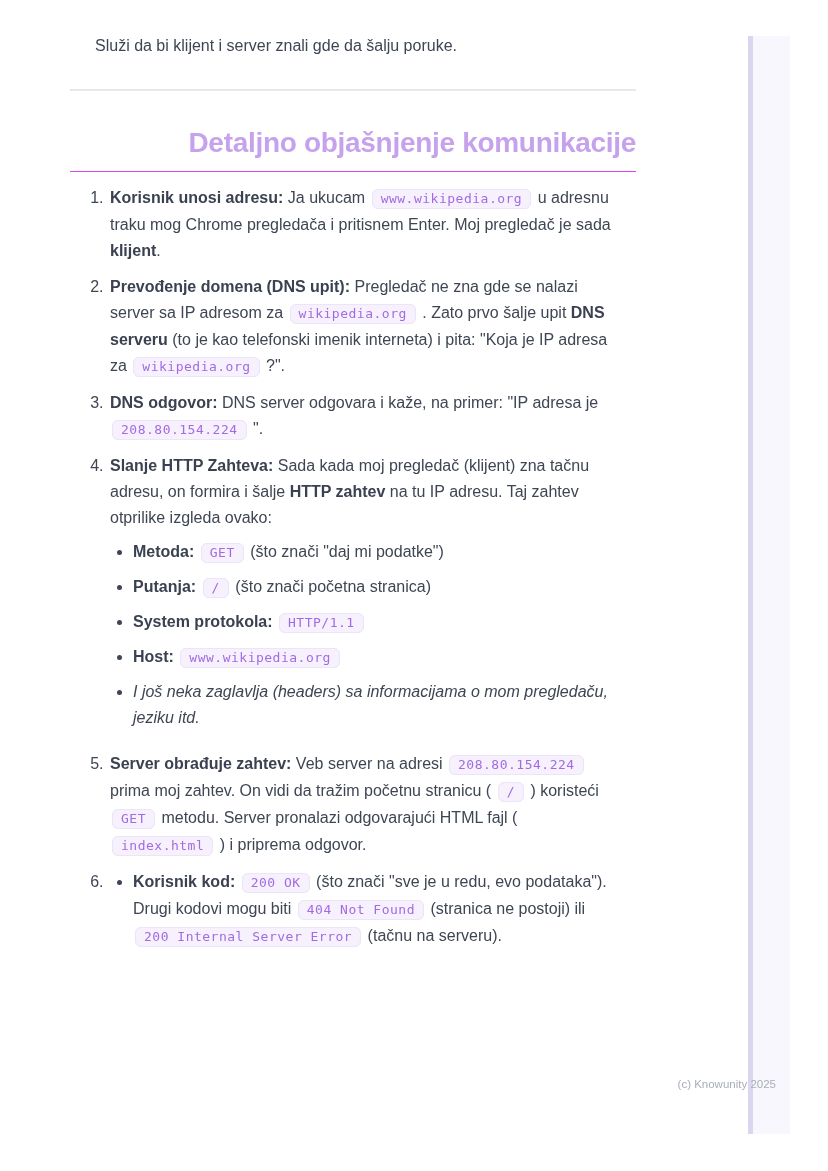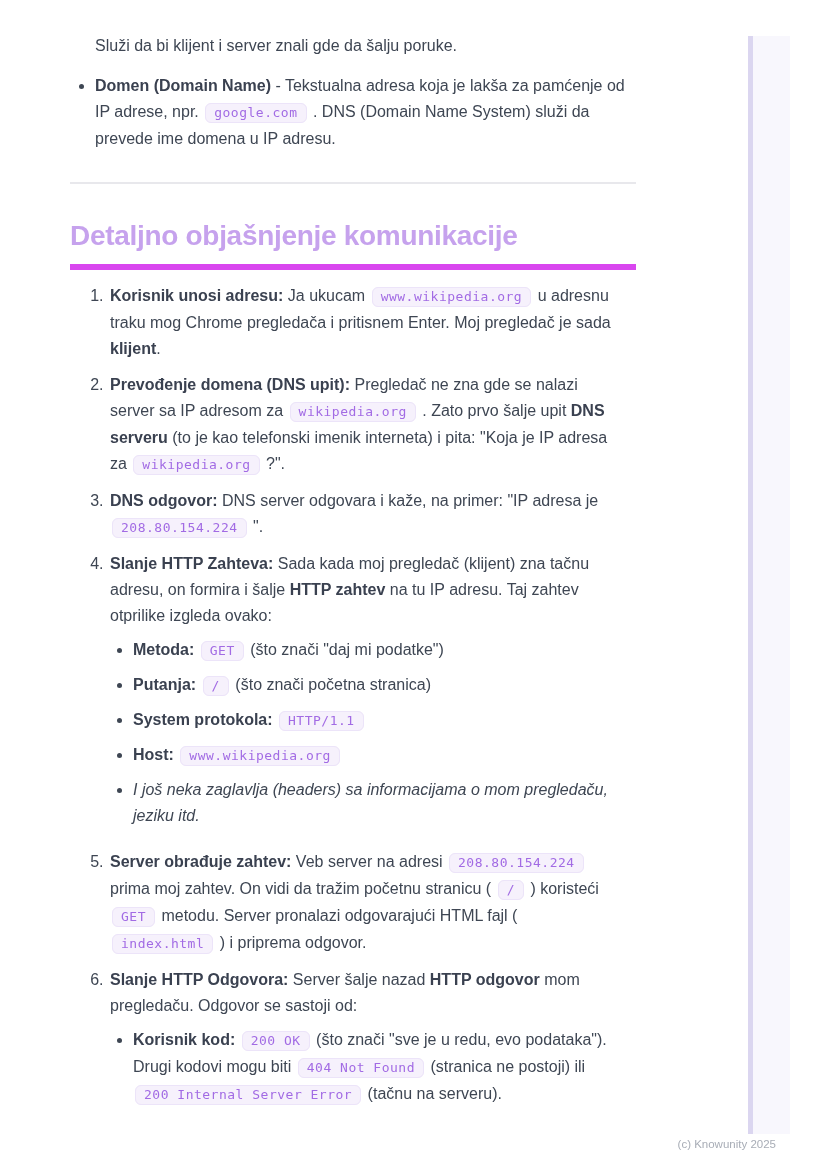--- a/index.html
+++ b/index.html
@@ -14,55 +14,52 @@
     position:absolute; left:70px; top:0; width:566px;
     font-size:16px; line-height:26px;
   }
   .lead { margin-top:33px; padding-left:25px; }
   ul.domen { margin:14px 0 0 0; padding-left:25px; }
   ul.domen > li { margin:0; }
   hr.divider { border:none; border-top:2px solid #e8e8ec; margin:30px 0 0 0; }
   h1.heading {
     font-size:28px; line-height:32px; font-weight:700;
     color:#c6a2ed; margin:36px 0 0 0; padding-bottom:12px;
-    border-bottom:6px solid #d946ef; letter-spacing:-0.3px;
+    border-bottom:1px solid #d946ef; letter-spacing:-0.3px;text-align:right;
   }
   p.intro { text-align:justify; margin:22px 0 28px 0; }
   ol.steps { margin:13px; padding-left:25px; }
   ol.steps > li { margin-bottom:10px; padding-left:2px; }
   ol.steps ul.sub { margin:8px 0 20px 0; padding-left:23px; list-style:disc; }
   ol.steps ul.sub > li { margin-bottom:8px; }
   .chip {
     font-family:"DejaVu Sans Mono","Liberation Mono",monospace;
     font-size:13px; letter-spacing:0.5px;
     color:#a26be4; background:#f6f1fc;
     border:1px solid #ece4f9; border-radius:6px;
     padding:1px 8px 2px 8px; margin:0 2px; white-space:nowrap;
   }
   strong { font-weight:700; color:#3a4150; }
   em { font-style:italic; }
   .footer {
-    position:absolute; top:1136px; right:52px;
+    position:absolute; top:1076px; right:52px;
     font-size:11.5px; line-height:16px; color:#a8adb6; z-index:2;
   }
   .page-strip {
     position:absolute; left:748px; top:36px; width:42px; height:1098px;
     background:#f8f7fd; border-left:5px solid #dbd6f0; z-index:1;
   }
 </style>
 </head>
 <body>
 
 <div class="content">
 
   <div class="lead">Služi da bi klijent i server znali gde da šalju poruke.</div>
 
-  <ul class="domen">
-    <li><strong>Domen (Domain Name)</strong><span> - Tekstualna adresa koja je lakša za pamćenje od IP adrese, npr. </span><span class="chip">google.com</span><span> . DNS (Domain Name System) služi da prevede ime domena u IP adresu.</span></li>
-  </ul>
 
   <hr class="divider">
 
   <h1 class="heading">Detaljno objašnjenje komunikacije</h1>
 
 
   <ol class="steps">
     <li><strong>Korisnik unosi adresu:</strong><span> Ja ukucam </span><span class="chip">www.wikipedia.org</span><span> u adresnu traku mog Chrome pregledača i pritisnem Enter. Moj pregledač je sada </span><strong>klijent</strong><span>.</span></li>
     <li><strong>Prevođenje domena (DNS upit):</strong><span> Pregledač ne zna gde se nalazi server sa IP adresom za </span><span class="chip">wikipedia.org</span><span> . Zato prvo šalje upit </span><strong>DNS serveru</strong><span> (to je kao telefonski imenik interneta) i pita: "Koja je IP adresa za </span><span class="chip">wikipedia.org</span><span> ?".</span></li>
     <li><strong>DNS odgovor:</strong><span> DNS server odgovara i kaže, na primer: "IP adresa je </span><span class="chip">208.80.154.224</span><span> ".</span></li>
@@ -71,21 +68,20 @@
       <ul class="sub">
         <li><strong>Metoda:</strong><span> </span><span class="chip">GET</span><span> (što znači "daj mi podatke")</span></li>
         <li><strong>Putanja:</strong><span> </span><span class="chip">/</span><span> (što znači početna stranica)</span></li>
         <li><strong>System protokola:</strong><span> </span><span class="chip">HTTP/1.1</span></li>
         <li><strong>Host:</strong><span> </span><span class="chip">www.wikipedia.org</span></li>
         <li><em>I još neka zaglavlja (headers) sa informacijama o mom pregledaču, jeziku itd.</em></li>
       </ul>
     </li>
     <li><strong>Server obrađuje zahtev:</strong><span> Veb server na adresi </span><span class="chip">208.80.154.224</span><span> prima moj zahtev. On vidi da tražim početnu stranicu ( </span><span class="chip">/</span><span> ) koristeći </span><span class="chip">GET</span><span> metodu. Server pronalazi odgovarajući HTML fajl ( </span><span class="chip">index.html</span><span> ) i priprema odgovor.</span></li>
     <li>
-      <span><strong>Slanje HTTP Odgovora:</strong><span> Server šalje nazad </span><strong>HTTP odgovor</strong><span> mom pregledaču. Odgovor se sastoji od:</span></span>
       <ul class="sub">
         <li><strong>Korisnik kod:</strong><span> </span><span class="chip">200 OK</span><span> (što znači "sve je u redu, evo podataka"). Drugi kodovi mogu biti </span><span class="chip">404 Not Found</span><span> (stranica ne postoji) ili </span><span class="chip">200 Internal Server Error</span><span> (tačnu na serveru).</span></li>
       </ul>
     </li>
   </ol>
 
 </div>
 
 <div class="page-strip"></div>
 

